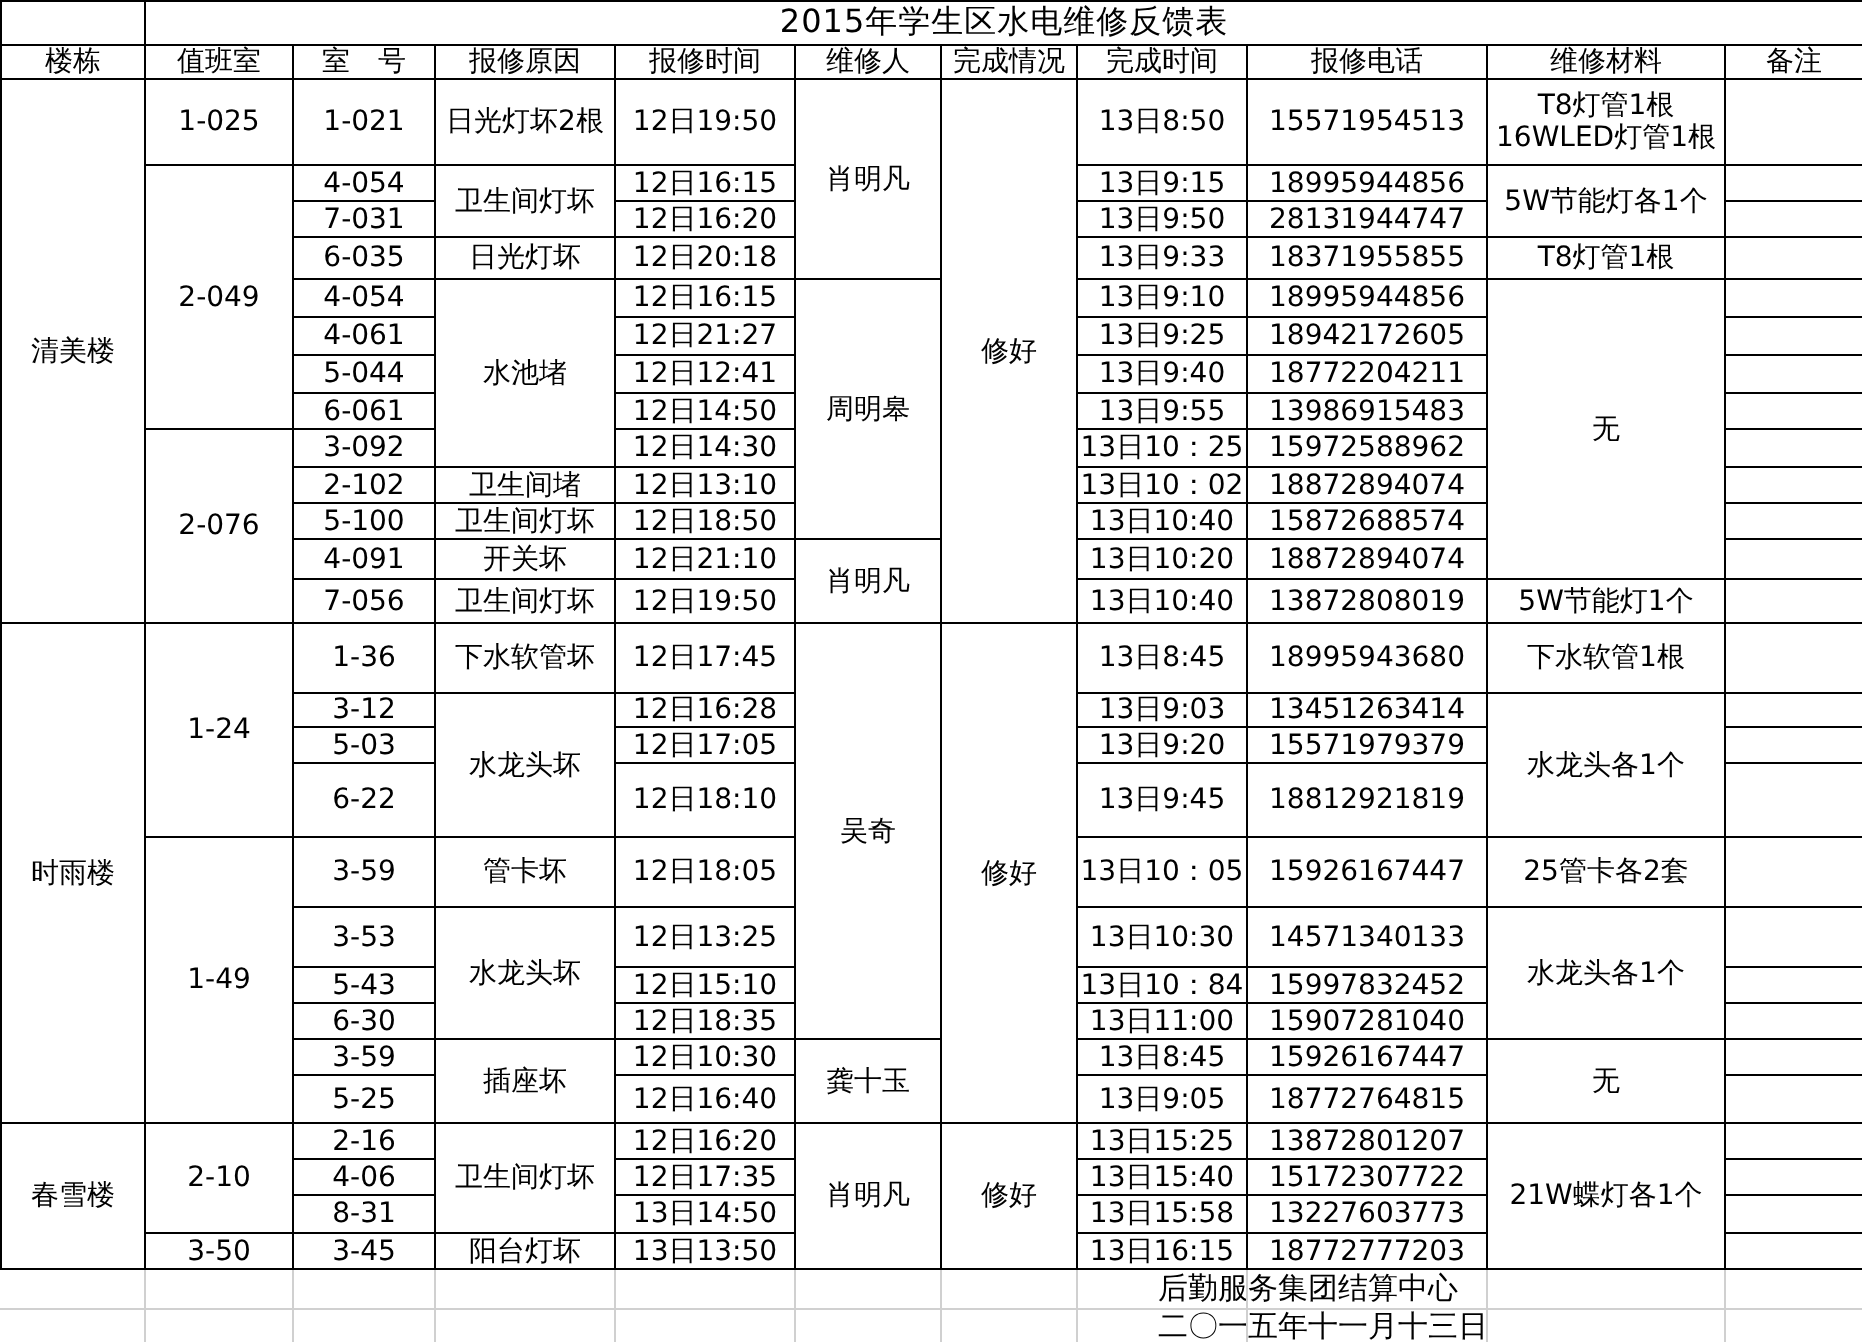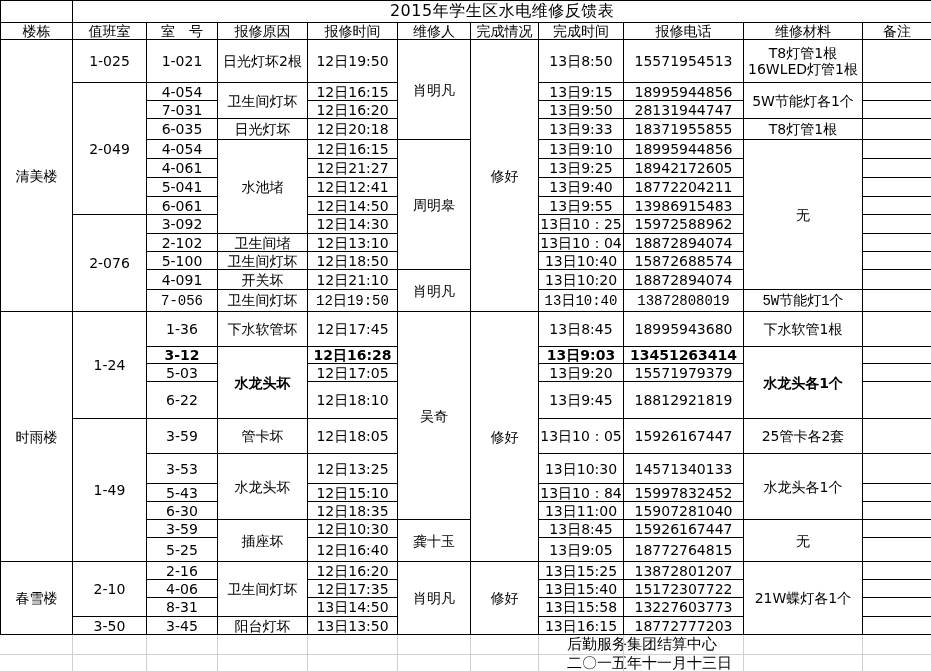--- a/index.html
+++ b/index.html
@@ -7,21 +7,21 @@
   #sheet{width:931px;position:relative;}
   table{border-collapse:collapse;table-layout:fixed;width:931px;border-radius:20px;}
   td{border:1px solid #000;text-align:center;vertical-align:middle;
      font-size:14px;line-height:1.15;padding:0;overflow:hidden;
      white-space:pre-line;}
   td.title-cell{font-size:16px;letter-spacing:0.5px;}
   td.header-cell{font-size:14px;}
   .footer{position:relative;width:931px;height:38px;background:#fff;}
   .vline{position:absolute;top:0;width:1px;height:38px;background:#d0d0d0;}
   .hline{position:absolute;left:0;width:931px;height:1px;background:#d0d0d0;}
-  .fline{position:absolute;left:0;width:835px;height:19px;line-height:19px;
+  .fline{position:absolute;left:12px;width:835px;height:19px;line-height:19px;
          font-size:15px;padding-left:567px;box-sizing:border-box;
          white-space:nowrap;}
   .fline2{top:19px;}
 </style>
 </head>
 <body>
 
 <div id="sheet">
   <table>
     <colgroup>
@@ -108,21 +108,21 @@
           <td></td>
         </tr>
         <tr style="height: 19px;">
           <td>4-061</td>
           <td>12日21:27</td>
           <td>13日9:25</td>
           <td>18942172605</td>
           <td></td>
         </tr>
         <tr style="height: 19px;">
-          <td>5-041</td>
+          <td>5-044</td>
           <td>12日12:41</td>
           <td>13日9:40</td>
           <td>18772204211</td>
           <td></td>
         </tr>
         <tr style="height: 18px;">
           <td>6-061</td>
           <td>12日14:50</td>
           <td>13日9:55</td>
           <td>13986915483</td>
@@ -133,42 +133,42 @@
           <td>3-092</td>
           <td>12日14:30</td>
           <td>13日10：25</td>
           <td>15972588962</td>
           <td></td>
         </tr>
         <tr style="height: 18px;">
           <td>2-102</td>
           <td>卫生间堵</td>
           <td>12日13:10</td>
-          <td>13日10：04</td>
+          <td>13日10：02</td>
           <td>18872894074</td>
           <td></td>
         </tr>
         <tr style="height: 18px;">
           <td>5-100</td>
           <td>卫生间灯坏</td>
           <td>12日18:50</td>
           <td>13日10:40</td>
           <td>15872688574</td>
           <td></td>
         </tr>
         <tr style="height: 20px;">
           <td>4-091</td>
           <td>开关坏</td>
           <td>12日21:10</td>
           <td rowspan="2">肖明凡</td>
           <td>13日10:20</td>
           <td>18872894074</td>
           <td></td>
         </tr>
-        <tr style="height: 22px; font-family: Liberation Mono, monospace;">
+        <tr style="height: 22px;">
           <td>7-056</td>
           <td>卫生间灯坏</td>
           <td>12日19:50</td>
           <td>13日10:40</td>
           <td>13872808019</td>
           <td>5W节能灯1个</td>
           <td></td>
         </tr>
         <tr style="height: 35px;">
           <td rowspan="10">时雨楼</td>
@@ -176,21 +176,21 @@
           <td>1-36</td>
           <td>下水软管坏</td>
           <td>12日17:45</td>
           <td rowspan="8">吴奇</td>
           <td rowspan="10">修好</td>
           <td>13日8:45</td>
           <td>18995943680</td>
           <td>下水软管1根</td>
           <td></td>
         </tr>
-        <tr style="height: 17px; font-weight: bold;">
+        <tr style="height: 17px;">
           <td>3-12</td>
           <td rowspan="3">水龙头坏</td>
           <td>12日16:28</td>
           <td>13日9:03</td>
           <td>13451263414</td>
           <td rowspan="3">水龙头各1个</td>
           <td></td>
         </tr>
         <tr style="height: 18px;">
           <td>5-03</td>

